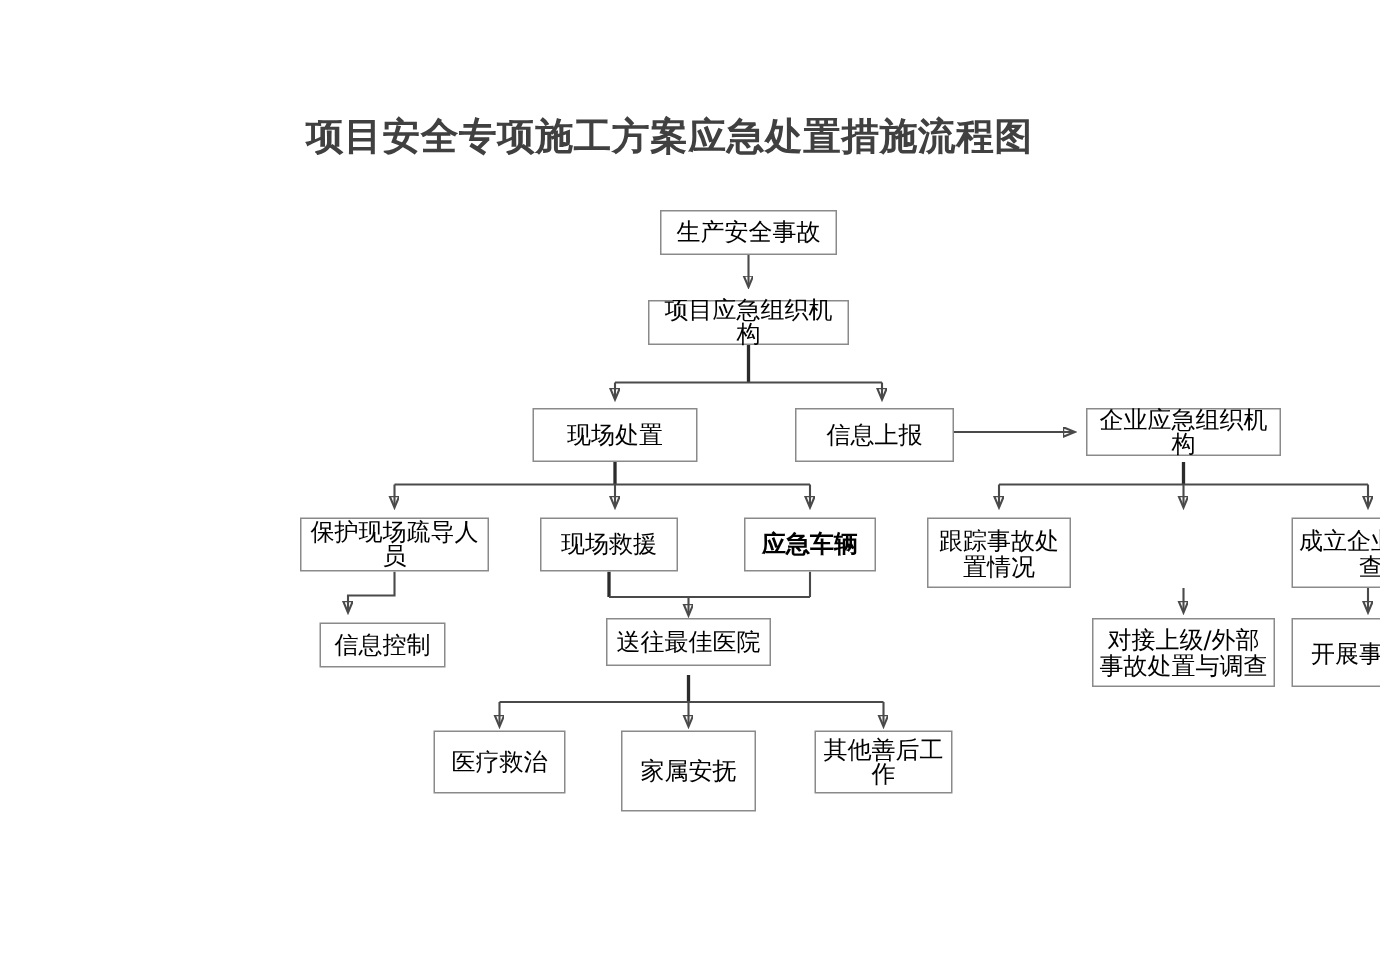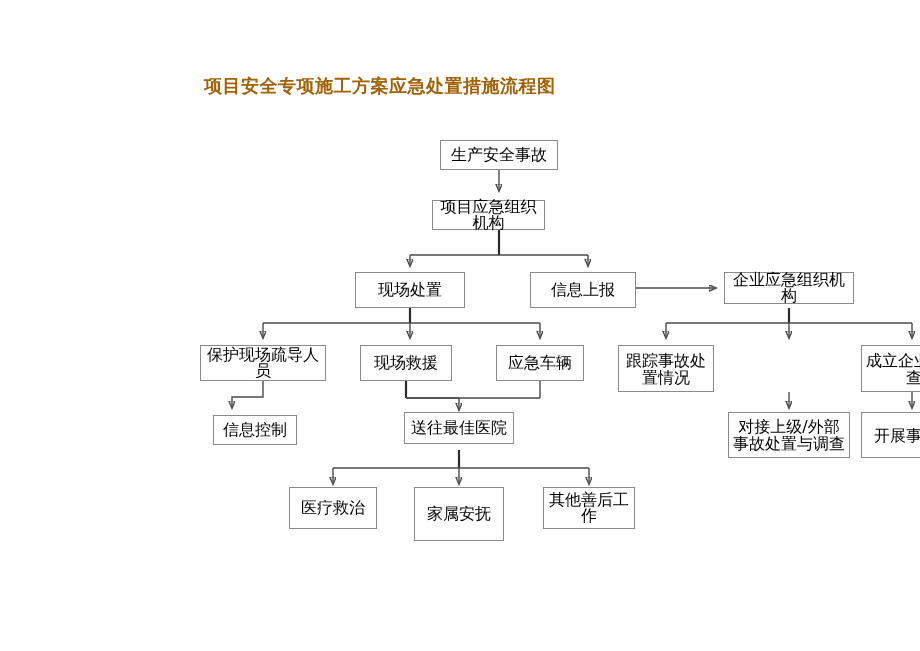--- a/index.html
+++ b/index.html
@@ -18,23 +18,23 @@
     position: absolute;
     left: 0; top: 0;
     width: 920px;
     height: 651px;
     background: #ffffff;
   }
   .title {
     position: absolute;
     left: 204px;
     top: 74px;
-    font-size: 18px;
+    font-size: 25px;
     font-weight: bold;
-    color: #a16207;
+    color: #404040;
     letter-spacing: 0.5px;
     white-space: nowrap;
   }
   .node {
     position: absolute;
     box-sizing: border-box;
     border: 1px solid #8a8a8a;
     background: #ffffff;
     color: #000000;
     font-size: 16px;
@@ -122,29 +122,29 @@
     <line x1="789" y1="323" x2="789" y2="338" marker-end="url(#ah)"></line>
     <line x1="912" y1="323" x2="912" y2="338" marker-end="url(#ah)"></line>
 
     <line x1="789" y1="392" x2="789" y2="408" marker-end="url(#ah)"></line>
 
     <line x1="912" y1="392" x2="912" y2="408" marker-end="url(#ah)"></line>
   </svg>
 
   <div class="node" style="left:440px; top:140px; width:118px; height:30px;">生产安全事故</div>
 
-  <div class="node" style="left:432px; top:200px; width:113px; height:30px;">项目应急组织机构</div>
+  <div class="node" style="left:432px; top:200px; width:134px; height:30px;">项目应急组织机构</div>
 
   <div class="node" style="left:355px; top:272px; width:110px; height:36px;">现场处置</div>
   <div class="node" style="left:505px; top:272px; width:106px; height:36px;margin-left:25px;">信息上报</div>
   <div class="node" style="left:724px; top:272px; width:130px; height:32px;">企业应急组织机构</div>
 
   <div class="node" style="left:200px; top:345px; width:126px; height:36px;">保护现场疏导人员</div>
   <div class="node" style="left:360px; top:345px; width:92px; height:36px;">现场救援</div>
-  <div class="node" style="left:496px; top:345px; width:88px; height:36px;">应急车辆</div>
+  <div class="node" style="left:496px; top:345px; width:88px; height:36px;font-weight:bold;">应急车辆</div>
 
   <div class="node two-line" style="left:618px; top:345px; width:96px; height:47px;">跟踪事故处置情况</div>
   <div class="node two-line" style="left:861px; top:345px; width:122px; height:47px;">成立企业事故调查组</div>
 
   <div class="node" style="left:213px; top:415px; width:84px; height:30px;">信息控制</div>
   <div class="node" style="left:404px; top:412px; width:110px; height:32px;">送往最佳医院</div>
   <div class="node two-line" style="left:728px; top:412px; width:122px; height:46px;">对接上级/外部事故处置与调查</div>
   <div class="node two-line" style="left:861px; top:412px; width:122px; height:46px;">开展事故调查</div>
 
   <div class="node" style="left:289px; top:487px; width:88px; height:42px;">医疗救治</div>

